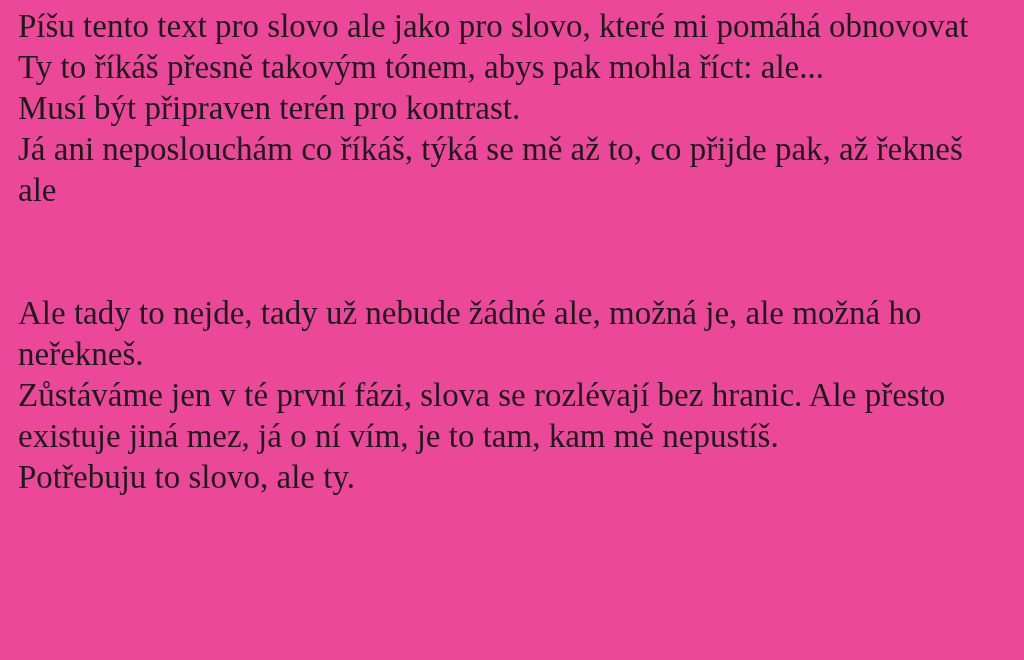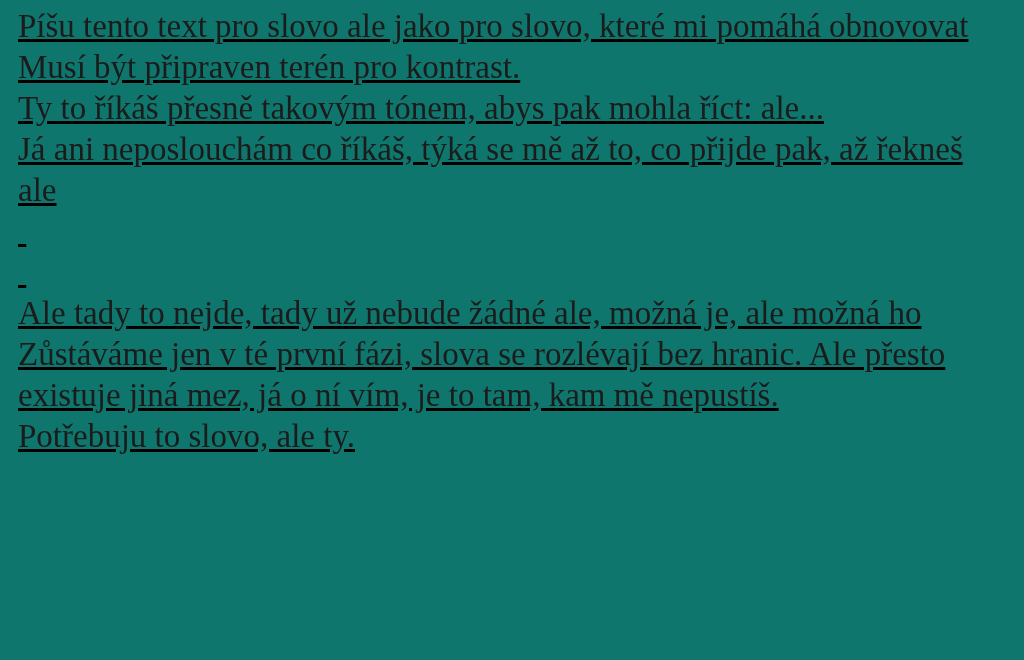--- a/index.html
+++ b/index.html
@@ -3,25 +3,24 @@
 <meta charset="utf-8">
 <style>
   html, body {
     margin: 0;
     padding: 0;
     background: #ffffff;
   }
   .page {
     width: 1024px;
     height: 660px;
-    background: #0f766e;
+    background: #ec4899;
     overflow: hidden;
     box-sizing: border-box;
     padding: 6px 8px 0 18px;
-    text-decoration: underline;
   }
   .text-block {
     font-family: "Liberation Serif", "DejaVu Serif", serif;
     font-size: 33px;
     line-height: 41px;
     color: #1b1b1b;
     font-weight: 400;
     letter-spacing: 0;
   }
   .line {
@@ -31,24 +30,25 @@
   .line.blank {
     
   }
 </style>
 </head>
 <body>
 
 <div class="page">
   <div class="text-block" id="text-lines">
       <div class="line">Píšu tento text pro slovo ale jako pro slovo, které mi pomáhá obnovovat</div>
+      <div class="line">Ty to říkáš přesně takovým tónem, abys pak mohla říct: ale...</div>
       <div class="line">Musí být připraven terén pro kontrast.</div>
-      <div class="line">Ty to říkáš přesně takovým tónem, abys pak mohla říct: ale...</div>
       <div class="line">Já ani neposlouchám co říkáš, týká se mě až to, co přijde pak, až řekneš</div>
       <div class="line">ale</div>
       <div class="line blank">&nbsp;</div>
       <div class="line blank">&nbsp;</div>
       <div class="line">Ale tady to nejde, tady už nebude žádné ale, možná je, ale možná ho</div>
+      <div class="line">neřekneš.</div>
       <div class="line">Zůstáváme jen v té první fázi, slova se rozlévají bez hranic. Ale přesto</div>
       <div class="line">existuje jiná mez, já o ní vím, je to tam, kam mě nepustíš.</div>
       <div class="line">Potřebuju to slovo, ale ty.</div>
     </div>
 </div>
 
 </body></html>

